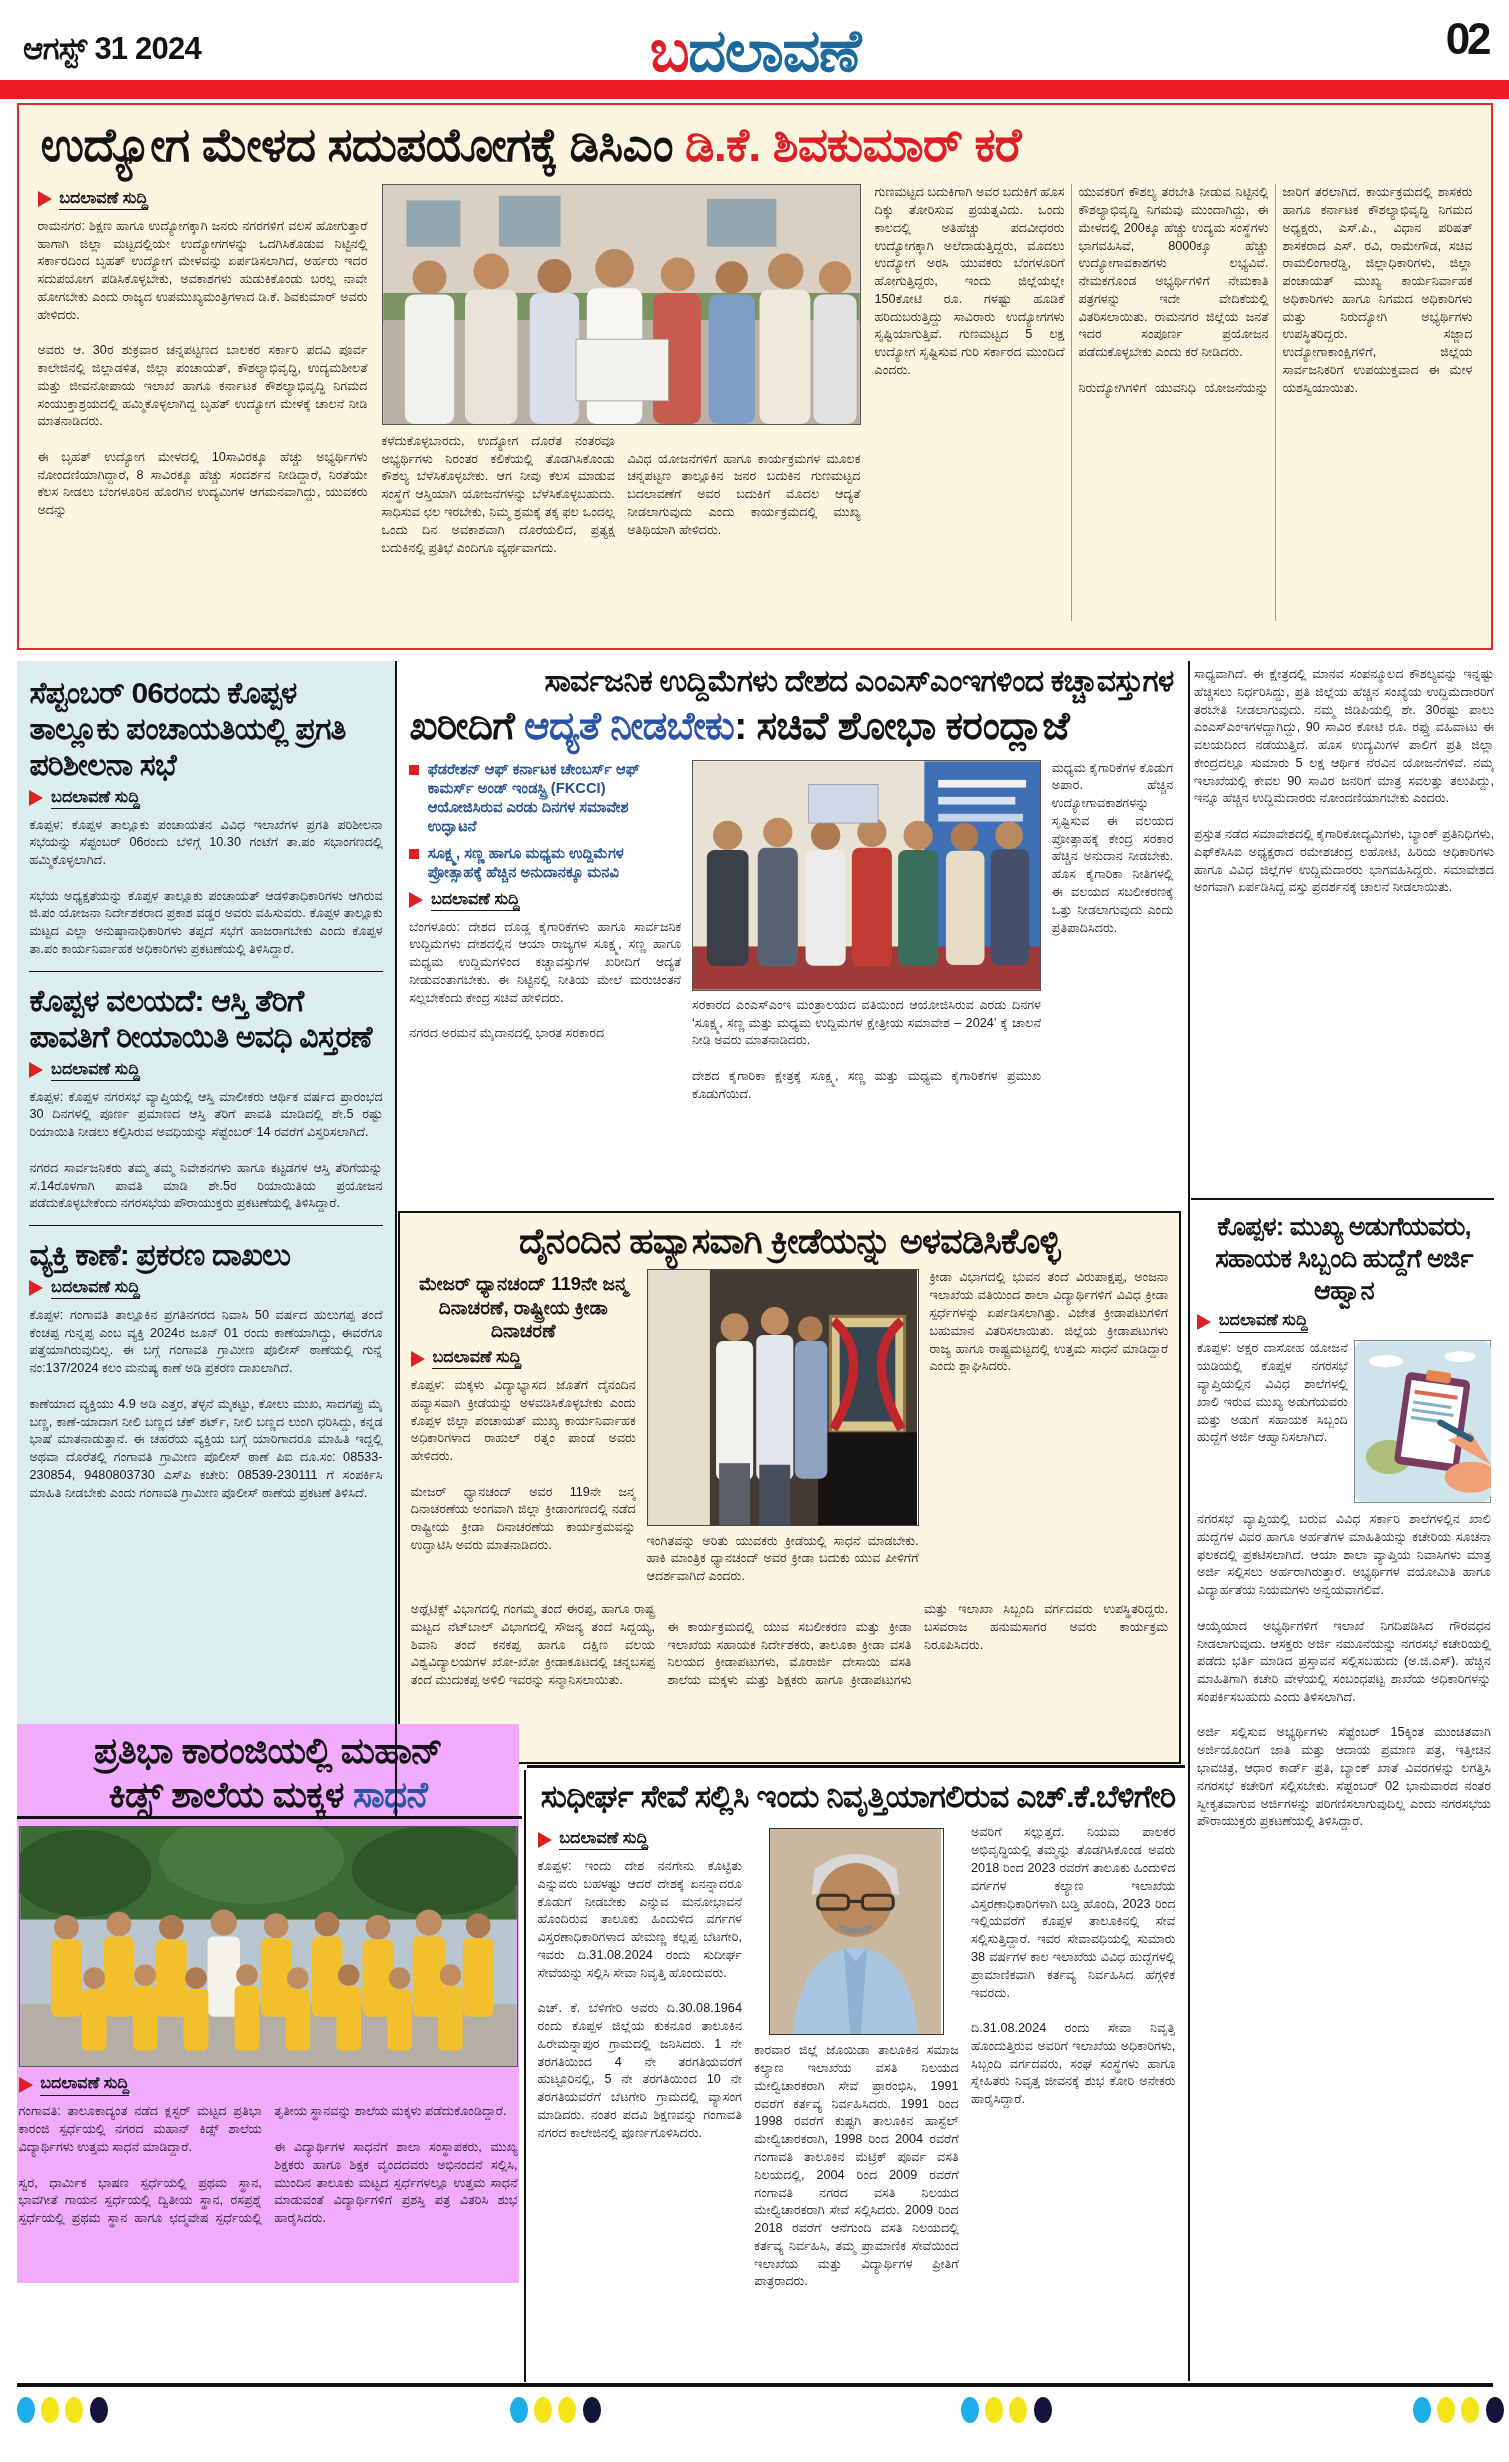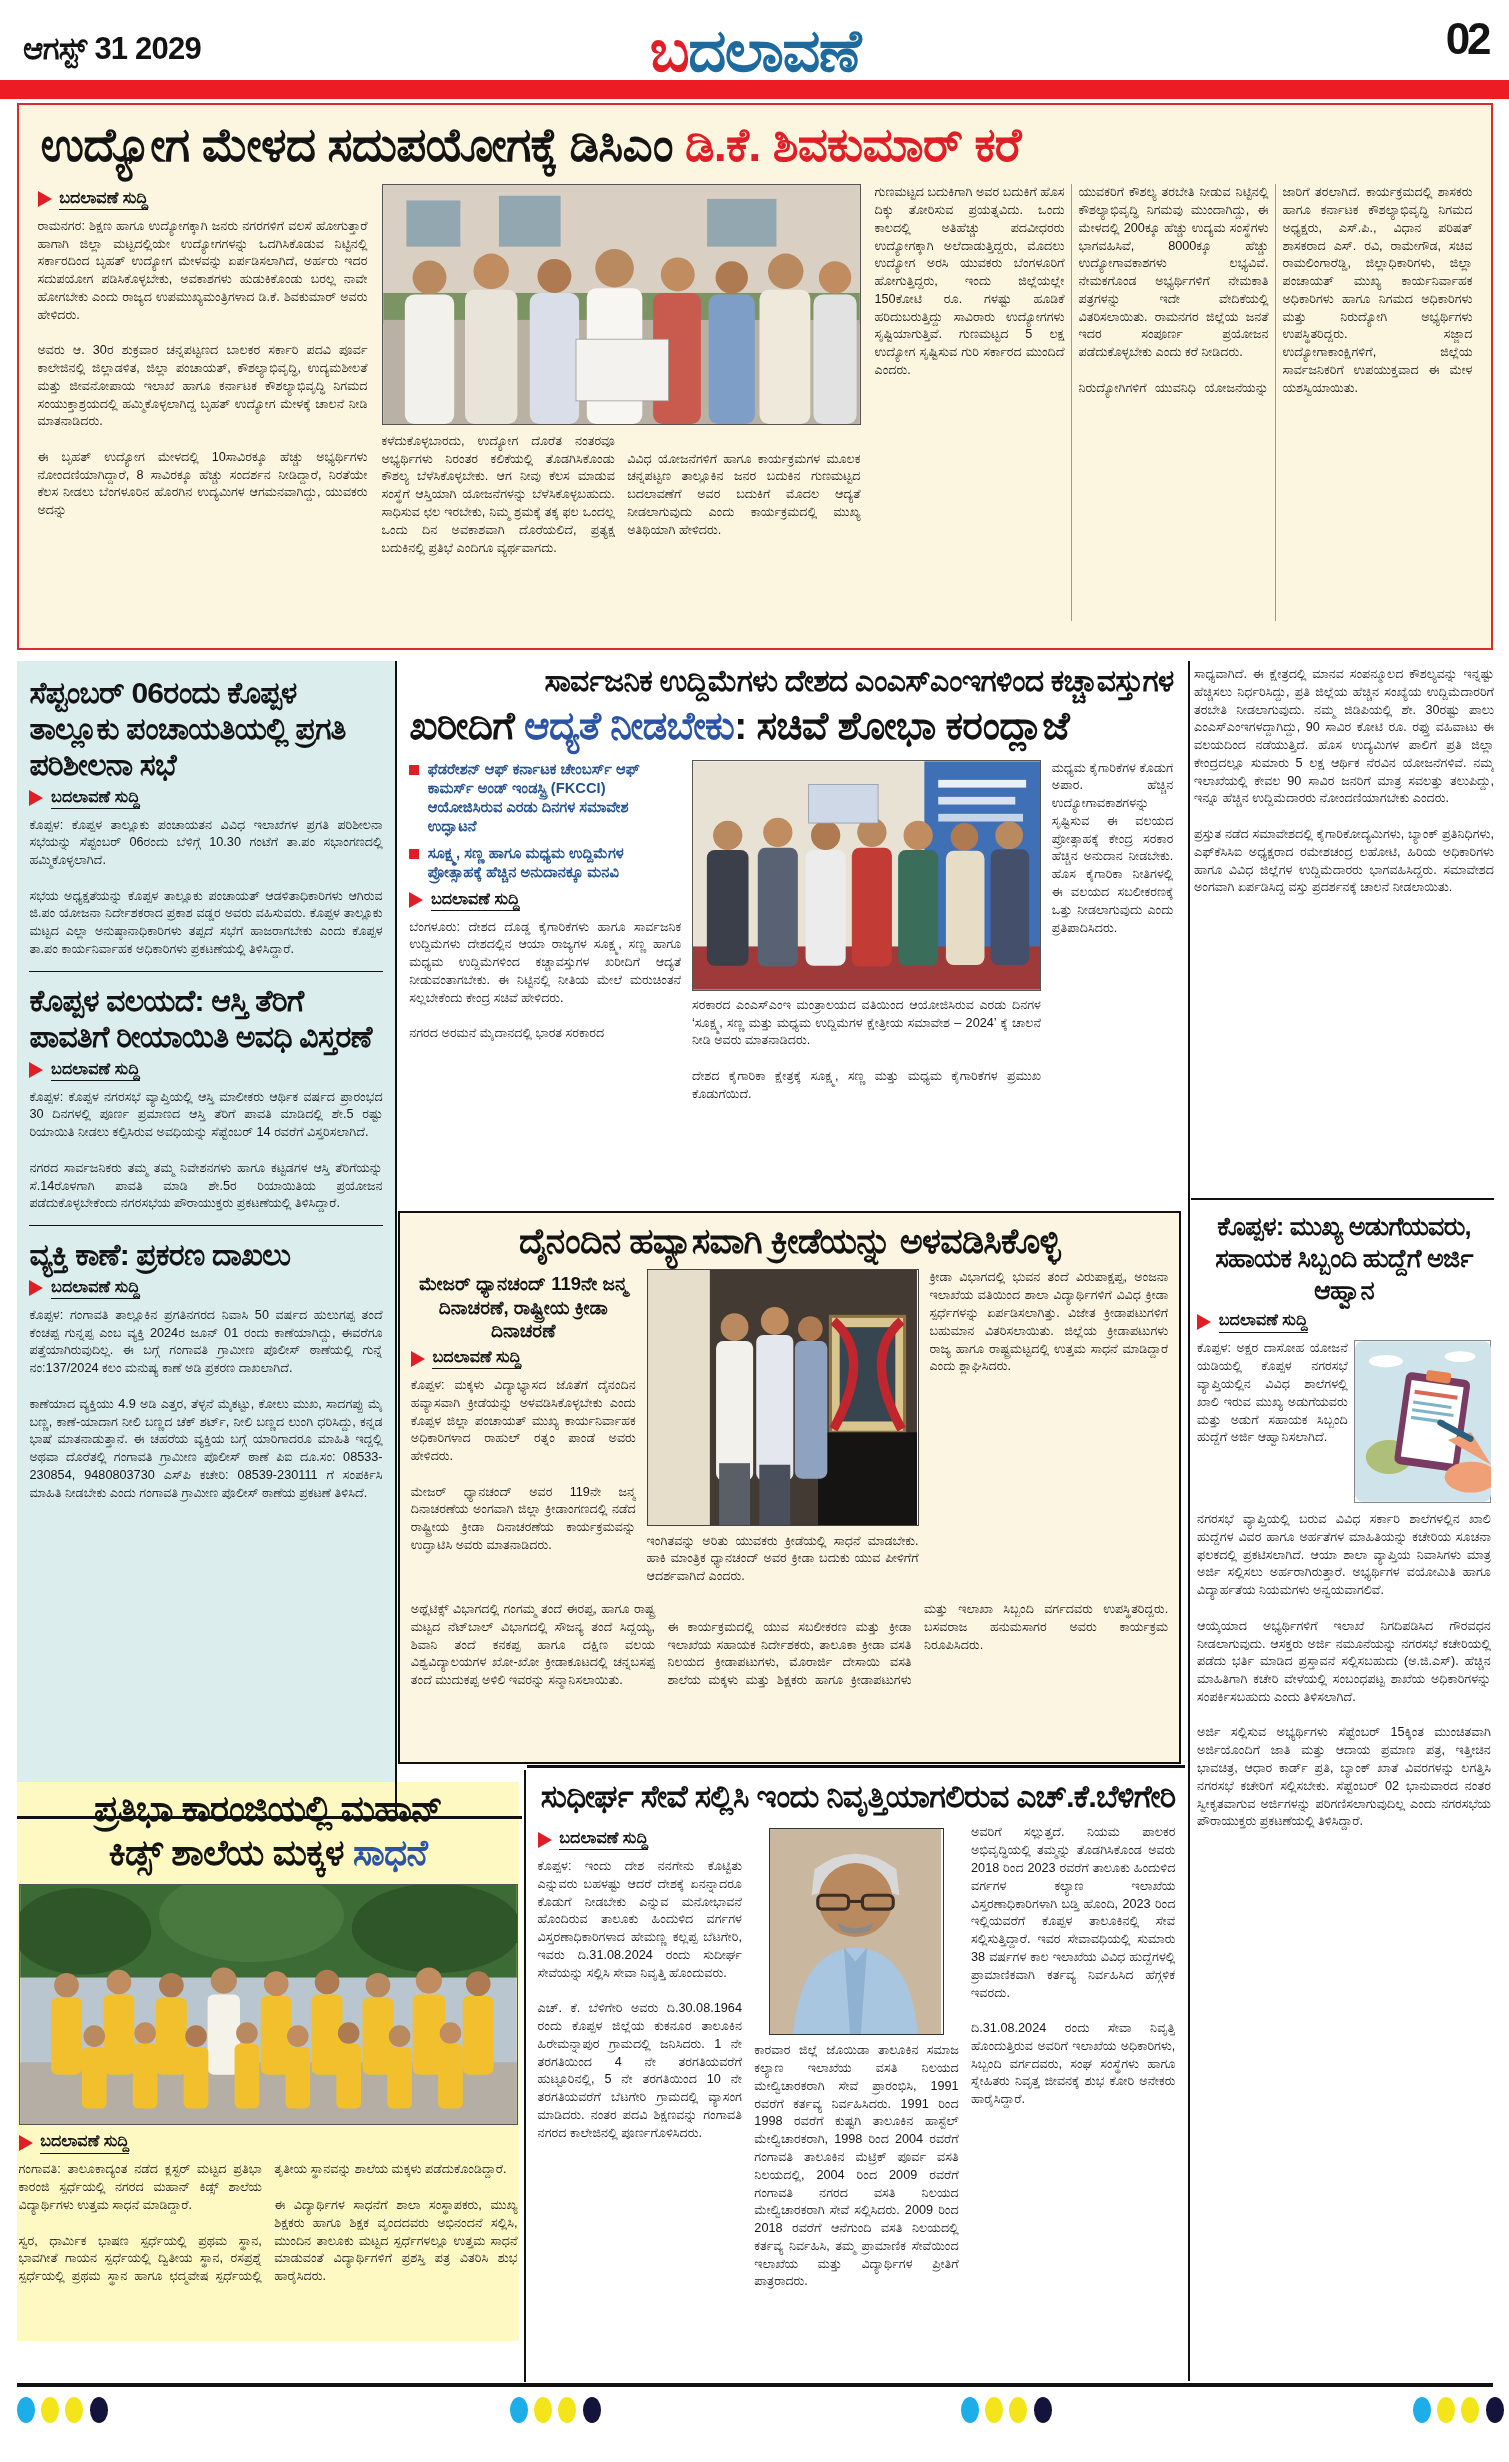--- a/index.html
+++ b/index.html
@@ -60,21 +60,21 @@
   .sports-photo { border:0.8px solid #444; }
   .sports-bottom { column-count:3; column-gap:12.4px; height:161px; overflow:hidden; margin-top:7.7px; }
 
   
   .cooks { position:absolute; left:1194px; top:1205px; width:300px; height:1177px; background:#fff; padding:6.2px 3.1px; overflow:hidden; }
   .cooks-h { text-align:center; font-size:25.5px; font-weight:bold; line-height:1.25; letter-spacing:-0.8px; }
   .cooks-row { display:grid; grid-template-columns:1fr 137px; gap:6.2px; margin-top:3.1px; }
   .illus { border:0.8px solid #888; }
 
   
-  .kids { position:absolute; left:17px; top:1782px; width:502px; height:559px; background:#fef9c3; padding:4.6px 1.5px; overflow:hidden; }
+  .kids { position:absolute; left:17px; top:1724px; width:502px; height:559px; background:#f0abfc; padding:4.6px 1.5px; overflow:hidden; }
   .kids-h { font-size:36px; font-weight:bold; line-height:1.22; letter-spacing:-0.8px; text-align:center; }
   .kids-h .h-blue { color:#2b54a5; }
   .kids-photo { margin-top:9.3px; border:0.8px solid #555; }
   .kids-body { column-count:2; column-gap:12.4px; height:185px; overflow:hidden; }
 
   
   .retire { position:absolute; left:533px; top:1773px; width:647px; height:608px; background:#fff; padding:6.2px 4.6px; overflow:hidden; }
   .retire-h { text-align:right; font-size:31px; font-weight:bold; letter-spacing:-0.8px; white-space:nowrap; }
   .retire-grid { display:grid; grid-template-columns:1fr 1fr 1fr; gap:12.4px; margin-top:9.3px; height:533px; }
   .portrait { border:1.5px solid #333; margin:3.1px auto 7.7px auto; }
@@ -84,21 +84,21 @@
   .dots { position:absolute; top:2397px; display:flex; gap:6.2px; }
   .dot { width:18px; height:25.5px; border-radius:50%; }
   .d-c { background:#1daee9; } .d-y { background:#f3e51a; } .d-k { background:#14133b; }
 </style>
 </head>
 <body>
 
 <div class="page">
 
   <div class="masthead">
-    <div class="m-date">ಆಗಸ್ಟ್ 31 2029</div>
+    <div class="m-date">ಆಗಸ್ಟ್ 31 2024</div>
     <div class="m-title"><span class="t-red">ಬ</span><span class="t-blue">ದಲಾವಣೆ</span></div>
     <div class="m-page">02</div>
   </div>
   <div class="redbar"></div>
 
   <div class="topbox">
     <div class="headline"><span>ಉದ್ಯೋಗ ಮೇಳದ ಸದುಪಯೋಗಕ್ಕೆ ಡಿಸಿಎಂ </span><span class="h-red">ಡಿ.ಕೆ. ಶಿವಕುಮಾರ್ ಕರೆ</span></div>
     <div class="top-body">
       <div class="top-col1 clip">
         <div class="byline">

